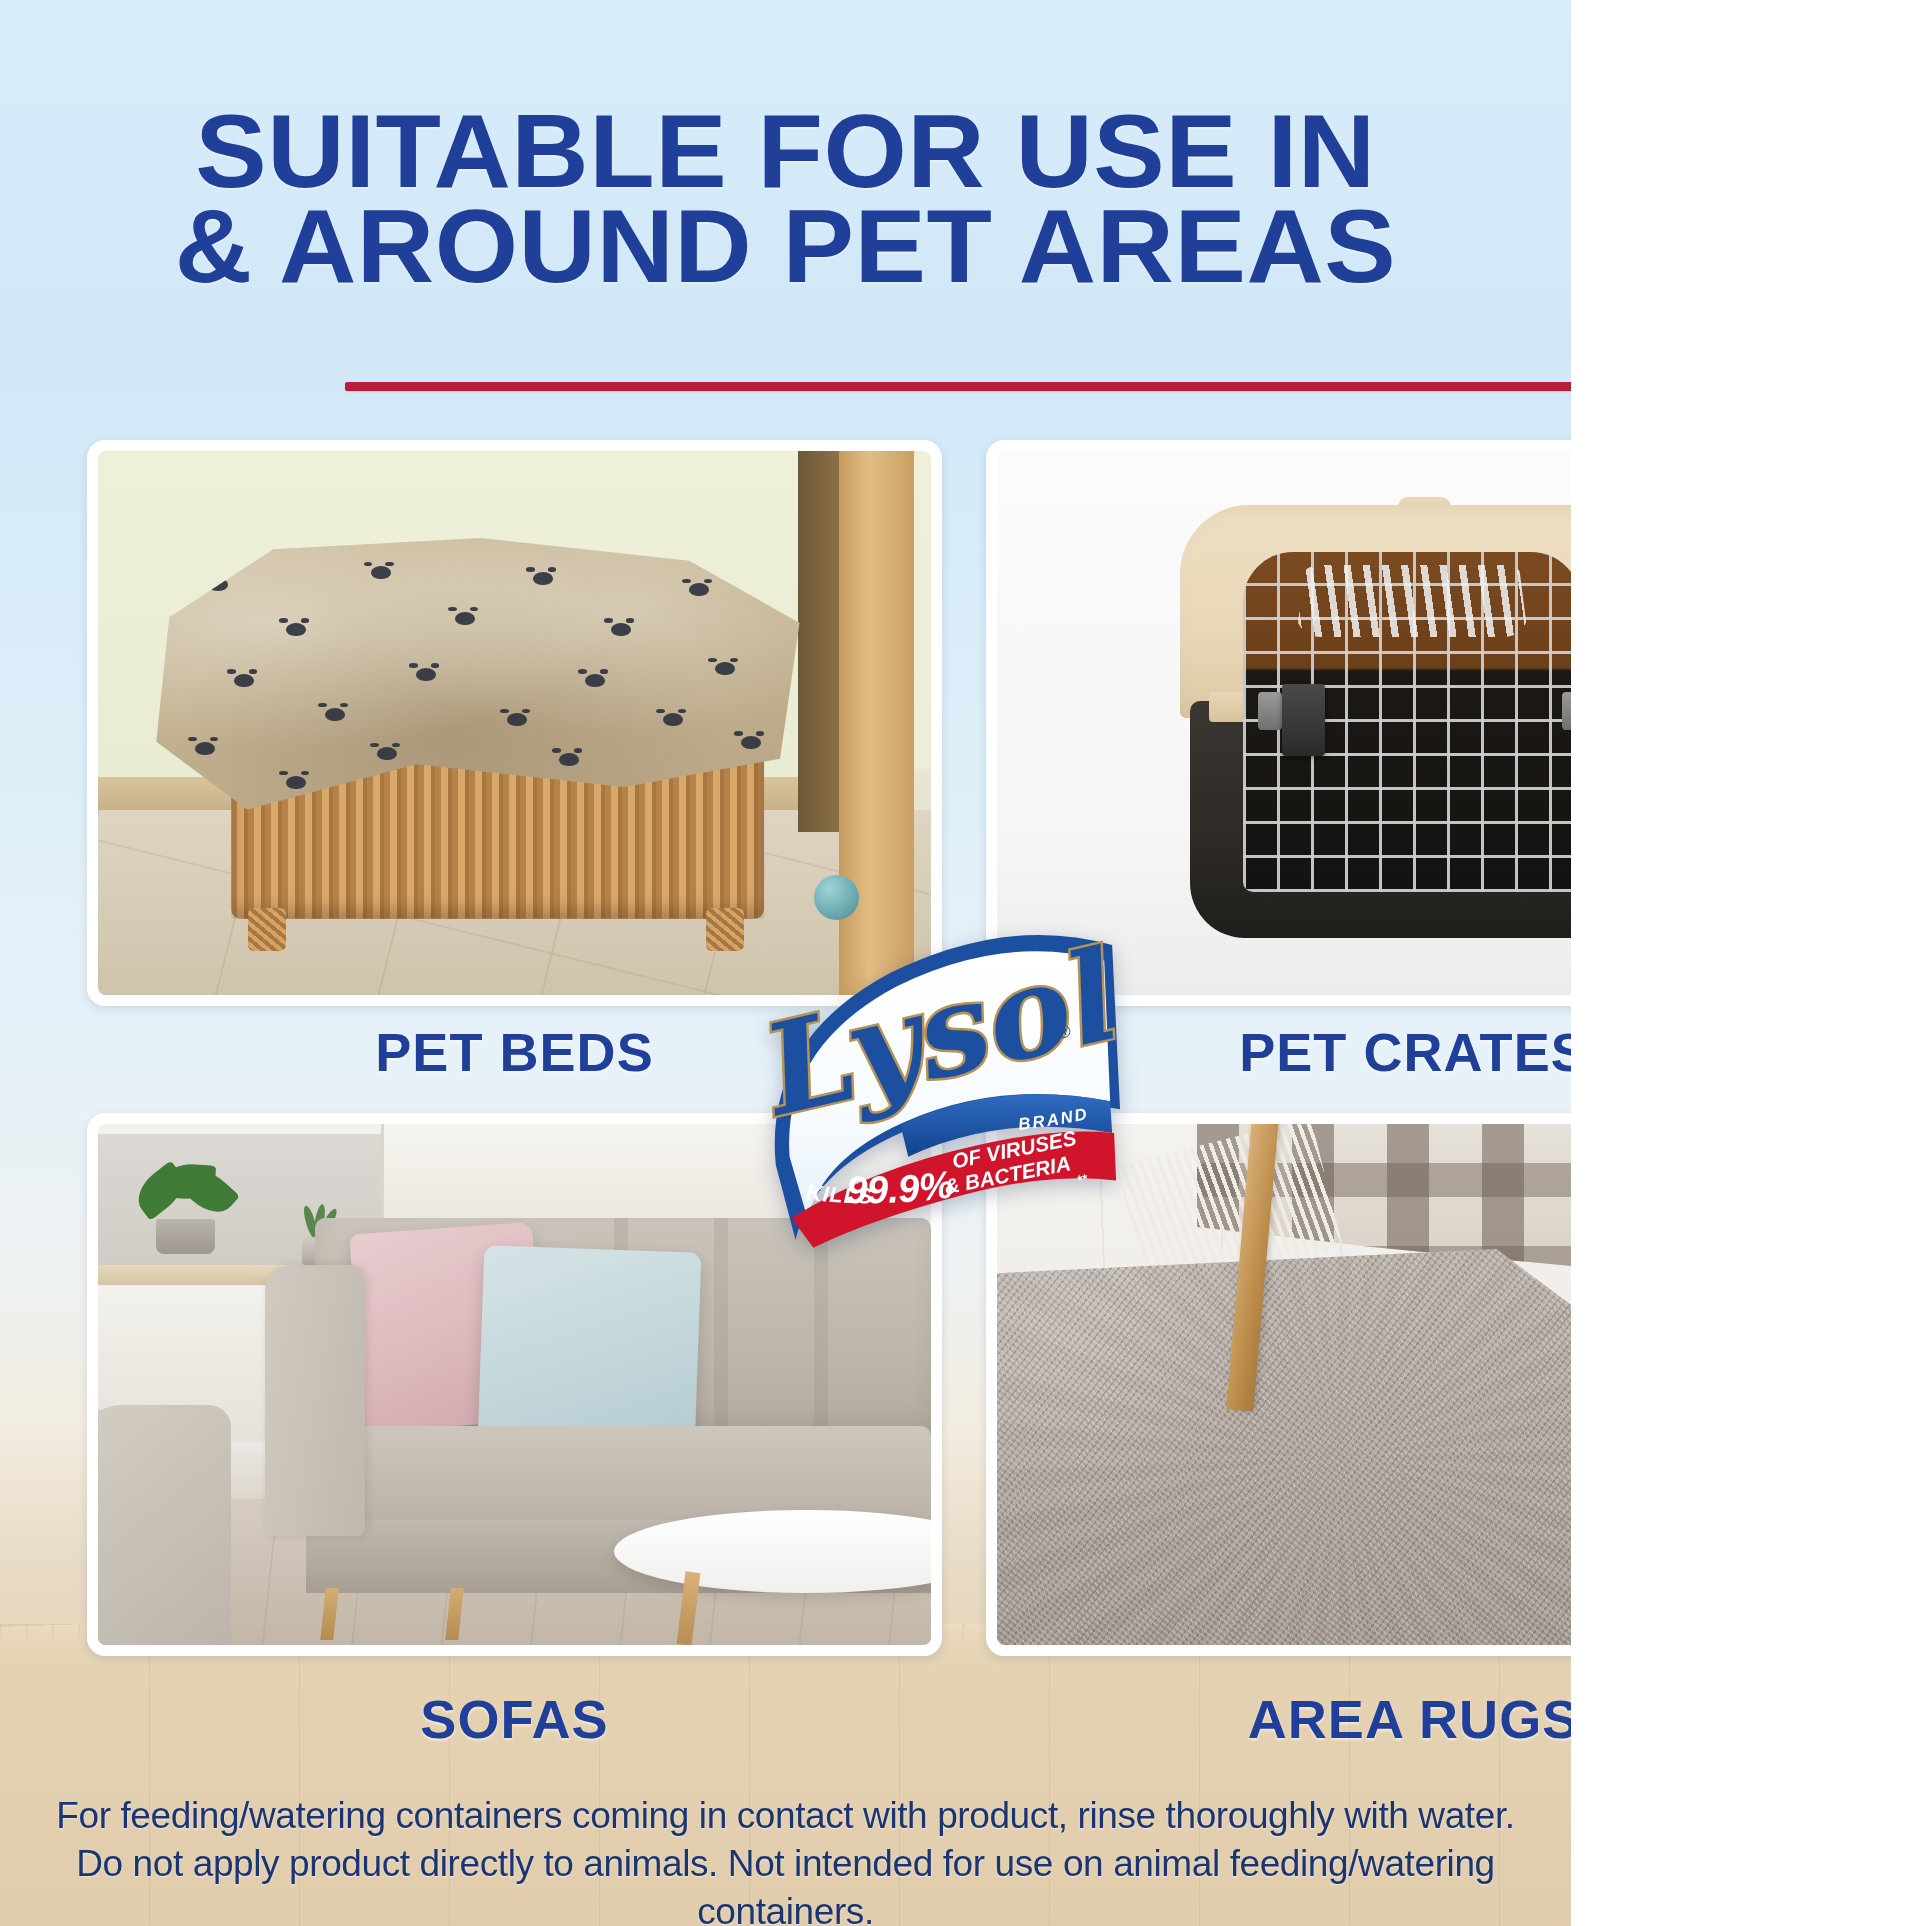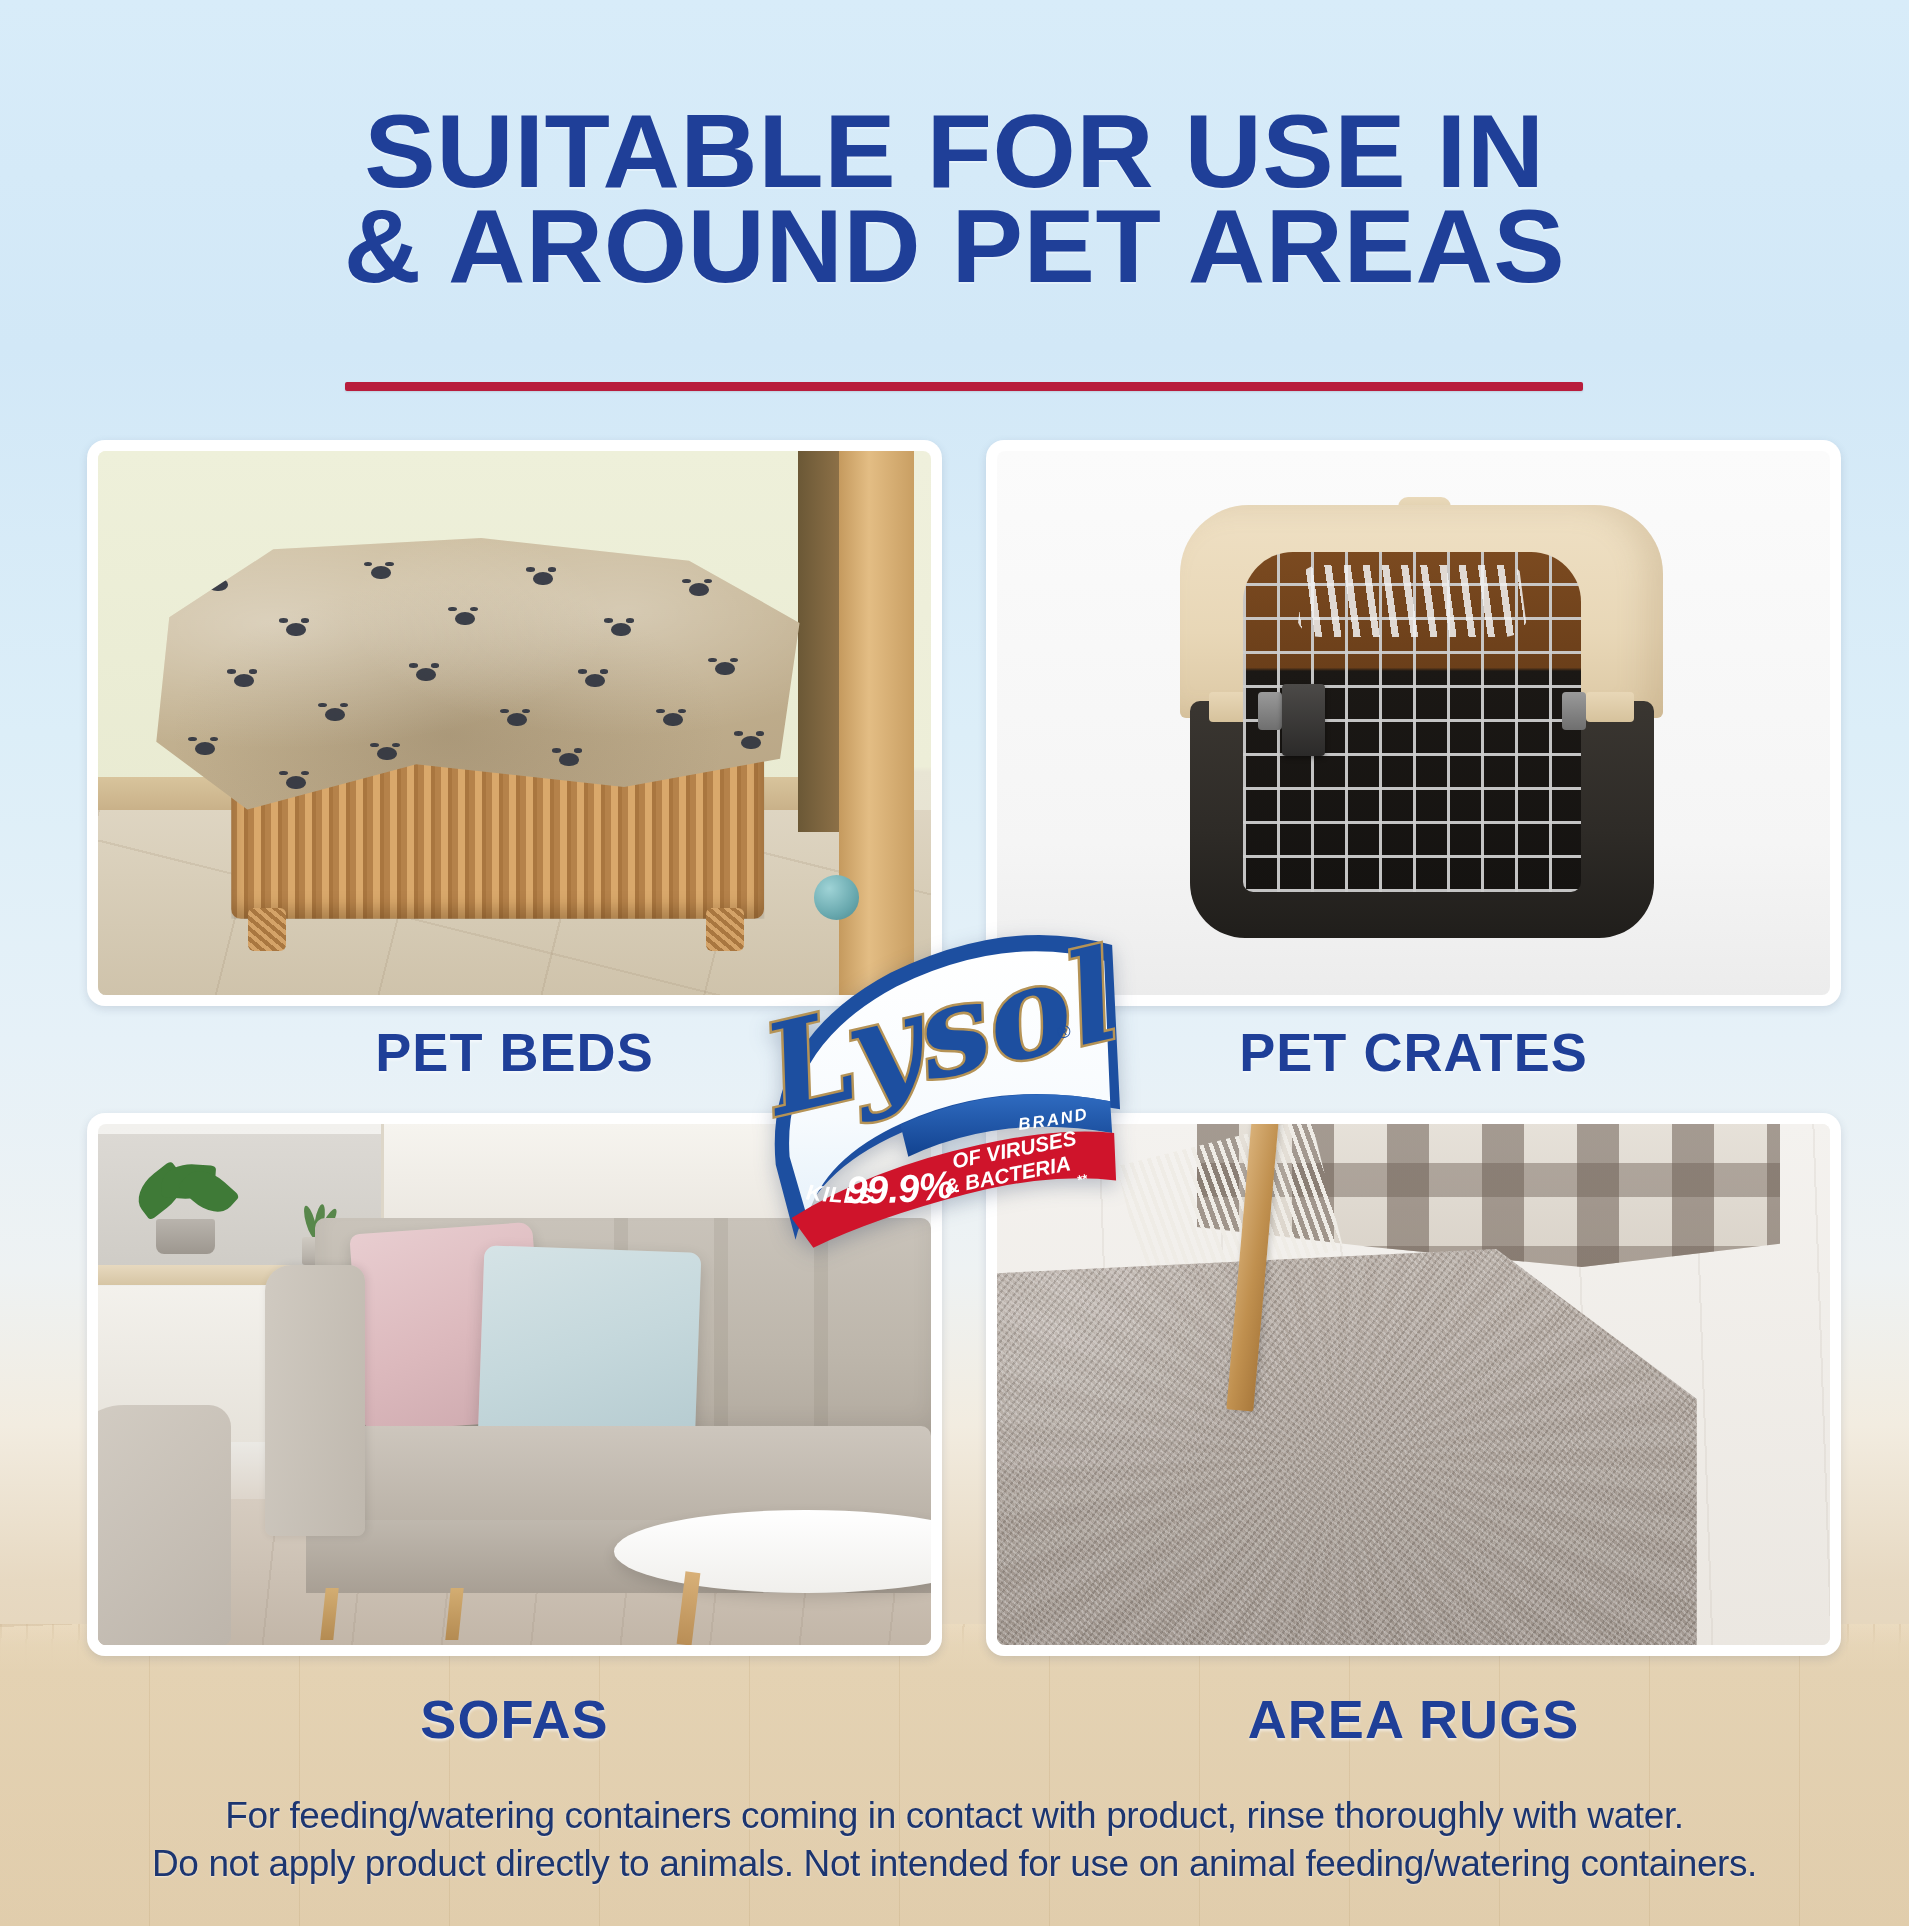--- a/index.html
+++ b/index.html
@@ -7,21 +7,21 @@
 
   html, body {
     width: 1927px;
     height: 1927px;
     overflow: hidden;
     font-family: "Liberation Sans", sans-serif;
   }
 
   .poster {
     position: relative;
-    width: 1909px;
+    width: 1571px;
     height: 1927px;
     background: linear-gradient(180deg,
         #d8ecf9 0%,
         #d2e8f7 18%,
         #dceef8 38%,
         #e6f1f8 54%,
         #eef2f3 66%,
         #f2ece0 74%,
         #e7d9c2 82%,
         #e3d2b6 90%,

